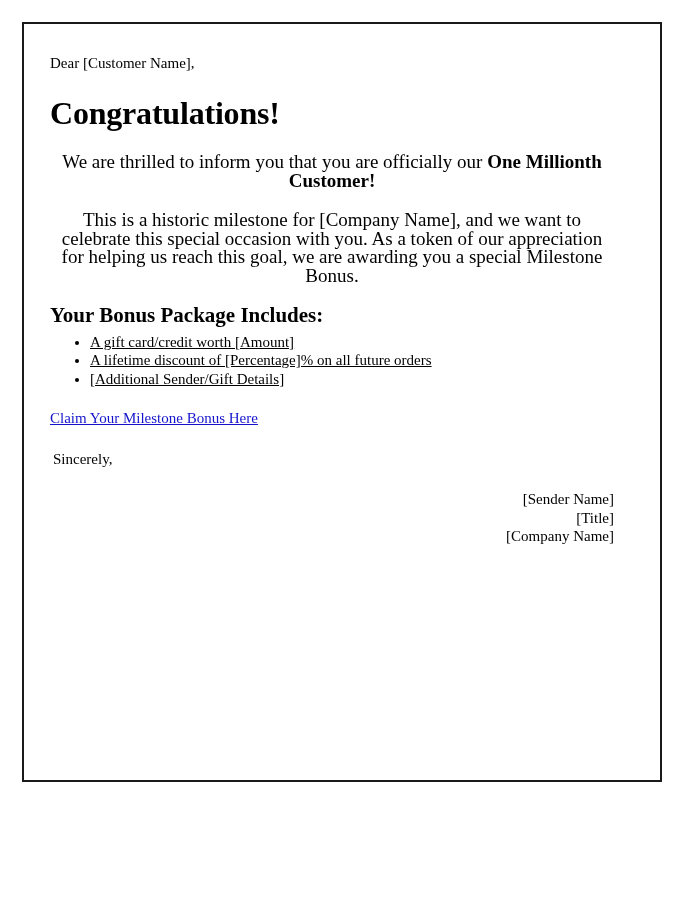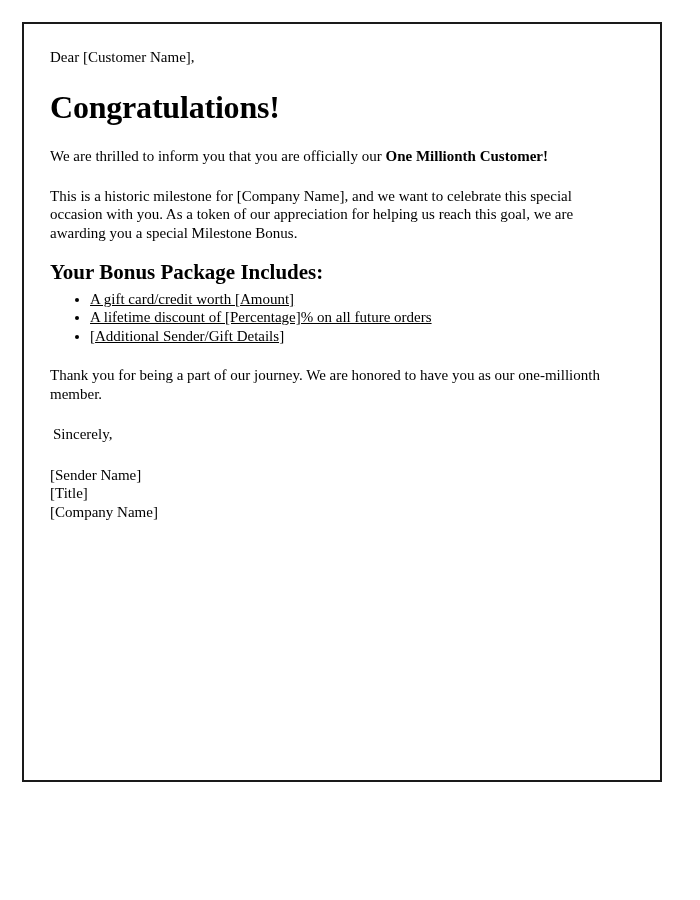--- a/index.html
+++ b/index.html
@@ -22,43 +22,43 @@
     width: 640px;
     height: 760px;
     border: 2px solid #1a1a1a;
     box-sizing: border-box;
     background: #ffffff;
   }
 
   .letter-body {
     position: absolute;
     left: 26px;
-    top: 24px;
+    top: 30px;
     width: 564px;
   }
 
   .salutation {
     font-size: 15px;
     line-height: 18px;
     margin: 0 0 0 0;
   }
 
   .headline {
     font-size: 32px;
     line-height: 38px;
     font-weight: bold;
     margin: 22px 0 0 0;
     letter-spacing: -0.2px;
   }
 
   .para {
-    font-size: 15px;
+    font-size: 19px;
     line-height: 18.5px;
     margin: 21px 0 0 0;
-    text-align: left;
+    text-align: center;
   }
 
   .para b, .bold-line {
     font-weight: bold;
   }
 
   .bold-line {
     font-size: 21px;
     line-height: 18.5px;
     margin: 21px 0 0 0;
@@ -91,20 +91,21 @@
   .signoff {
     font-size: 15px;
     line-height: 18.5px;
     margin: 22px 0 0 3px;
   }
 
   .signature-block {
     font-size: 15px;
     line-height: 18.5px;
     margin: 22px 0 0 0;
+    text-align: right;
   }
   .signature-block div {
     font-size: 15px;
     line-height: 18.5px;
   }
 </style>
 </head>
 <body>
 
 <div class="page-frame">
@@ -120,22 +121,22 @@
 
     <p class="bold-line">Your Bonus Package Includes:</p>
 
     <ul class="bonus-list">
       <li>A gift card/credit worth [Amount]</li>
       <li>A lifetime discount of [Percentage]% on all future orders</li>
       <li>[Additional Sender/Gift Details]</li>
     </ul>
 
 
+    <a class="claim-link" href="#">Claim Your Milestone Bonus Here</a>
 
-    <p class="para">Thank you for being a part of our journey. We are honored to have you as our one-millionth member.</p>
 
     <p class="signoff">Sincerely,</p>
 
     <div class="signature-block">
       <div>[Sender Name]</div>
       <div>[Title]</div>
       <div>[Company Name]</div>
     </div>
 
   </div>

